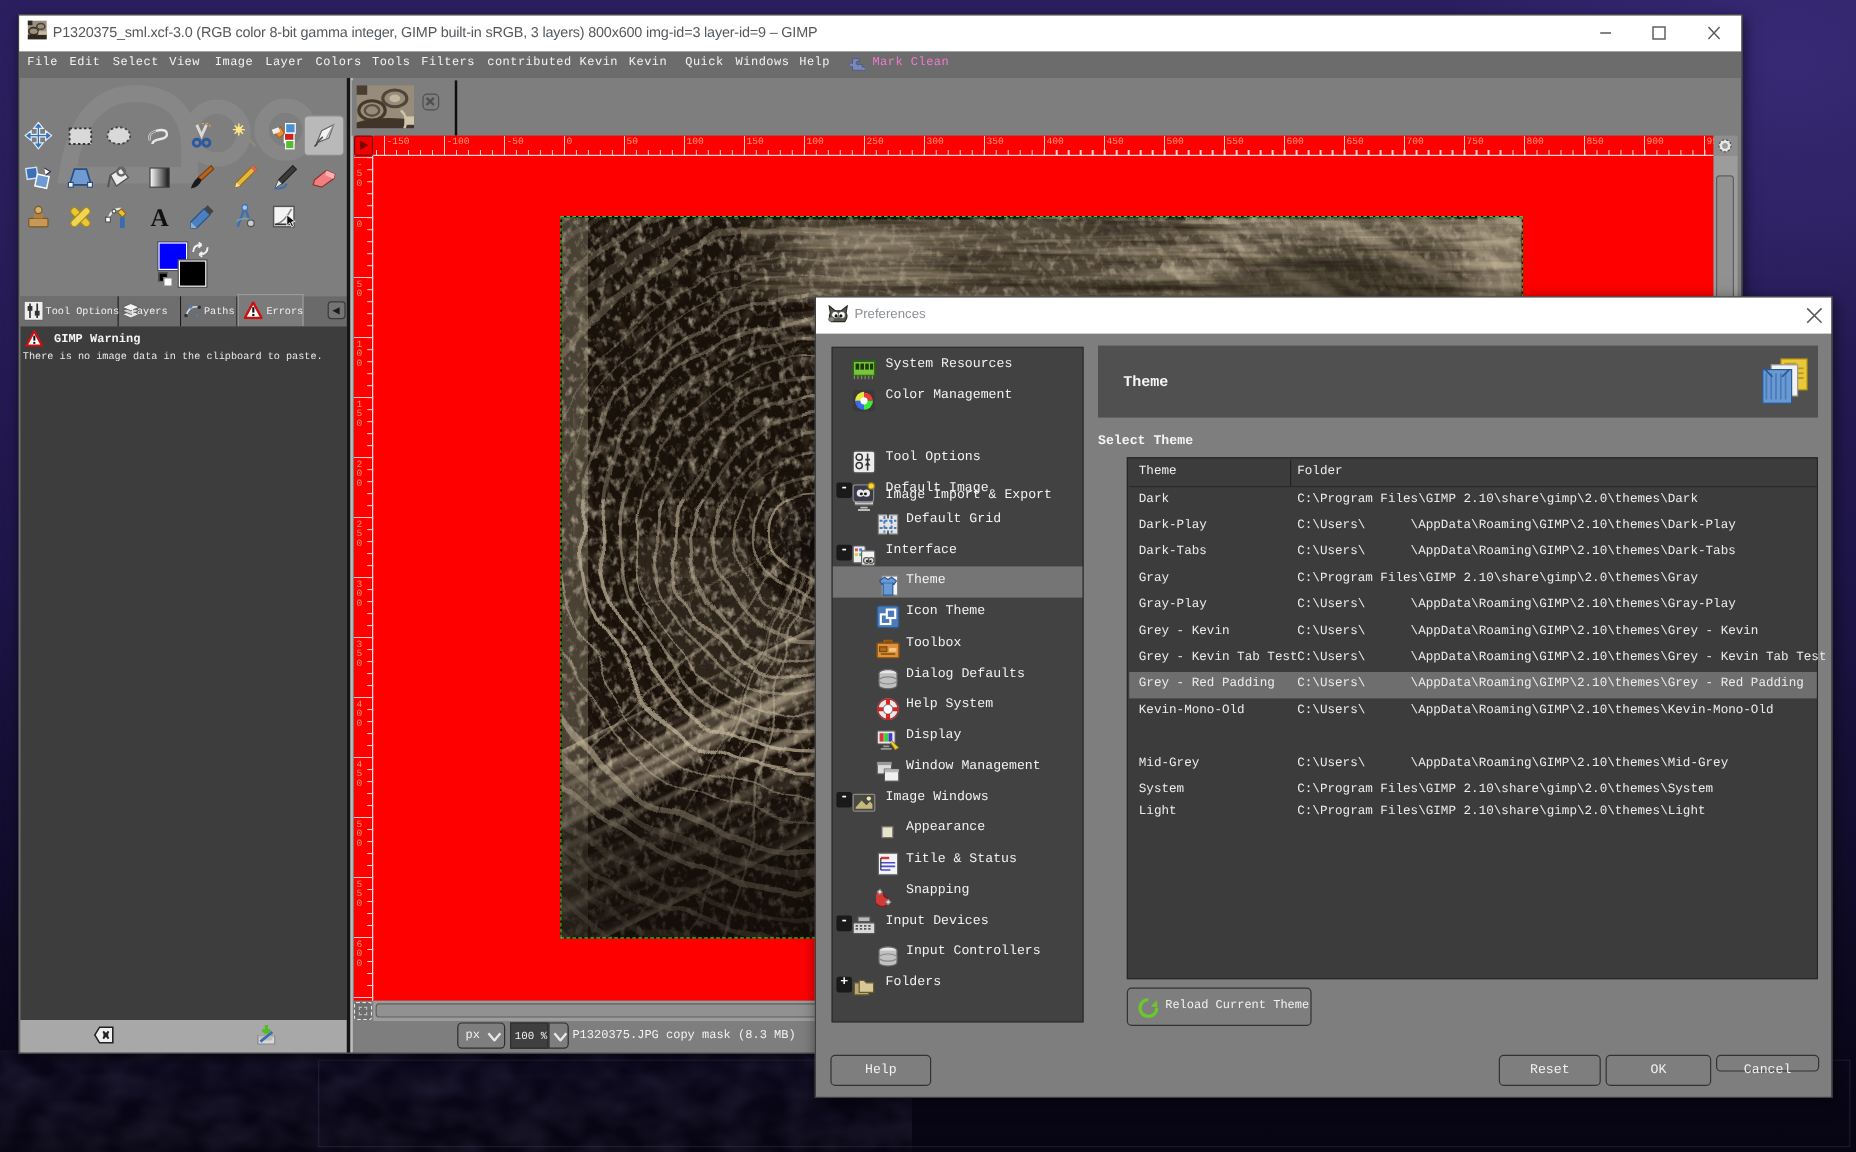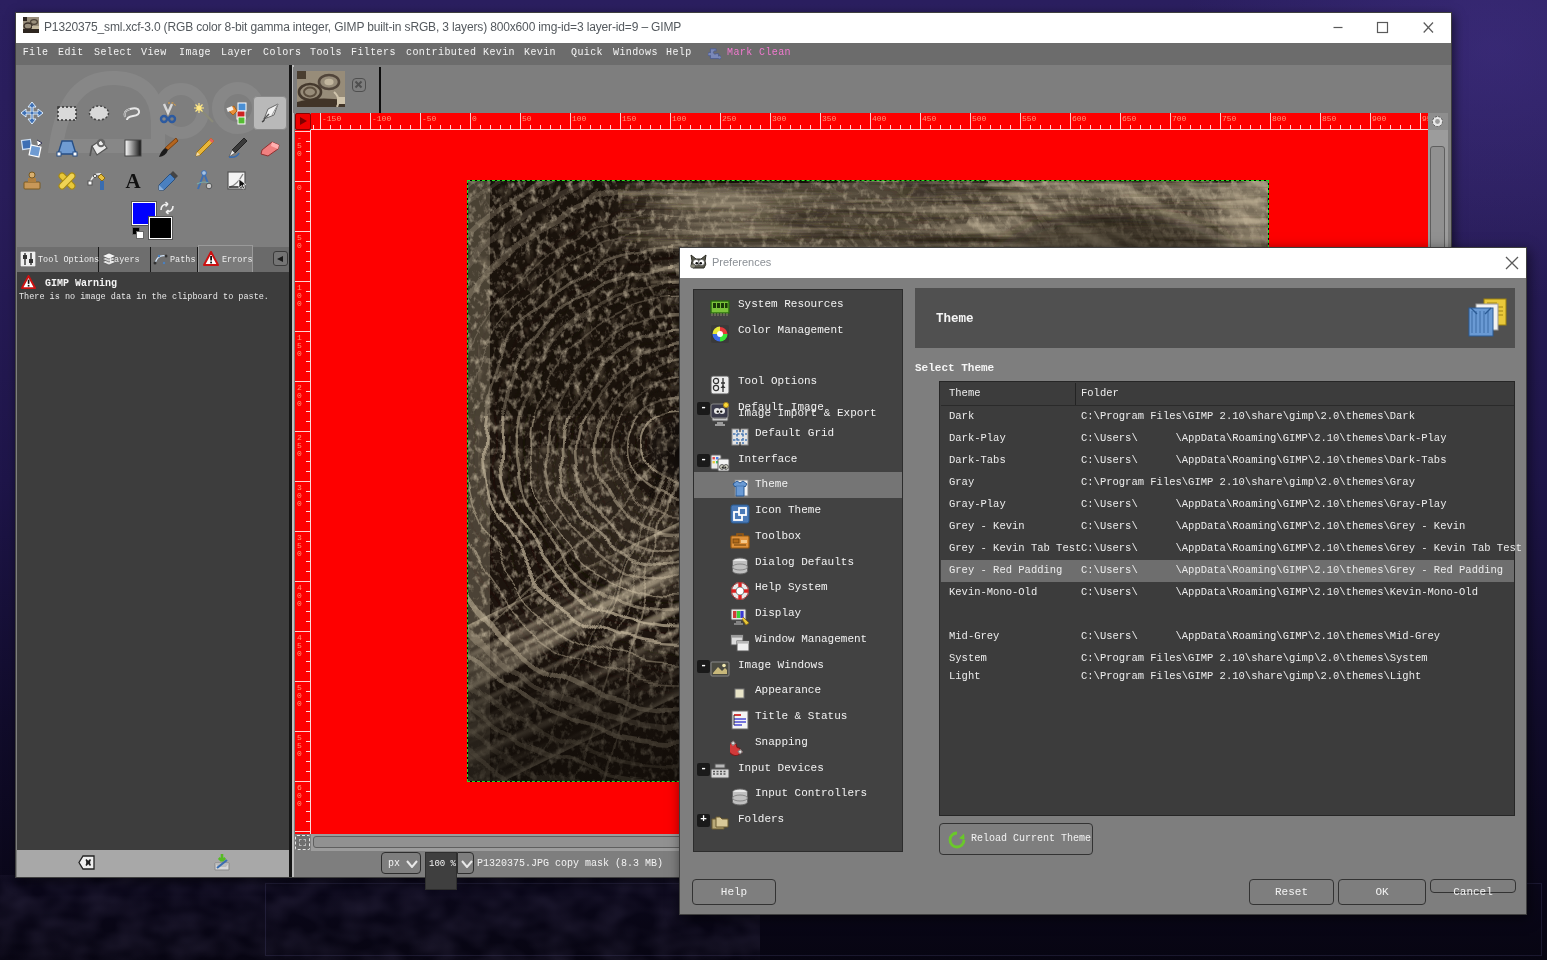--- a/index.html
+++ b/index.html
@@ -565,21 +565,21 @@
         <div style="position:absolute;left:2px;top:2px;width:1111px;height:12px;background:#919191;border:1px solid #5f5f5f;border-radius:3px"></div>
       </div>
     </div>
   <div id="statusbar" class="abs">
 <div class="abs" style="left:86px;top:1px;width:40px;height:22px;background:#7e7e7e;border:1px solid #2e2e2e;border-radius:4px">
   <span class="abs" style="left:6px;top:5px;font-size:10px;color:#f2f2f2">px</span>
   <svg class="abs" style="left:24px;top:7px" width="12" height="8">
           <path d="M1 1 L6 7 L11 1" fill="none" stroke="#e8e8e8" stroke-width="2"></path>
         </svg>
 </div>
-<div class="abs" style="left:130px;top:1px;width:32px;height:38px;background:#3f3f3f;border:1px solid #2e2e2e">
+<div class="abs" style="left:130px;top:1px;width:32px;height:22px;background:#3f3f3f;border:1px solid #2e2e2e">
   <span class="abs" style="left:3px;top:6px;font-size:9px;color:#f2f2f2">100 %</span>
 </div>
 <div class="abs" style="left:162px;top:1px;width:17px;height:22px;background:#7e7e7e;border:1px solid #2e2e2e;border-radius:0 4px 4px 0">
   <svg class="abs" style="left:3px;top:7px" width="12" height="8">
           <path d="M1 1 L6 7 L11 1" fill="none" stroke="#e8e8e8" stroke-width="2"></path>
         </svg>
 </div>
 <span class="abs mono10" style="left:182px;top:7px">P1320375.JPG copy mask (8.3 MB)</span>
     </div>
 </div>

